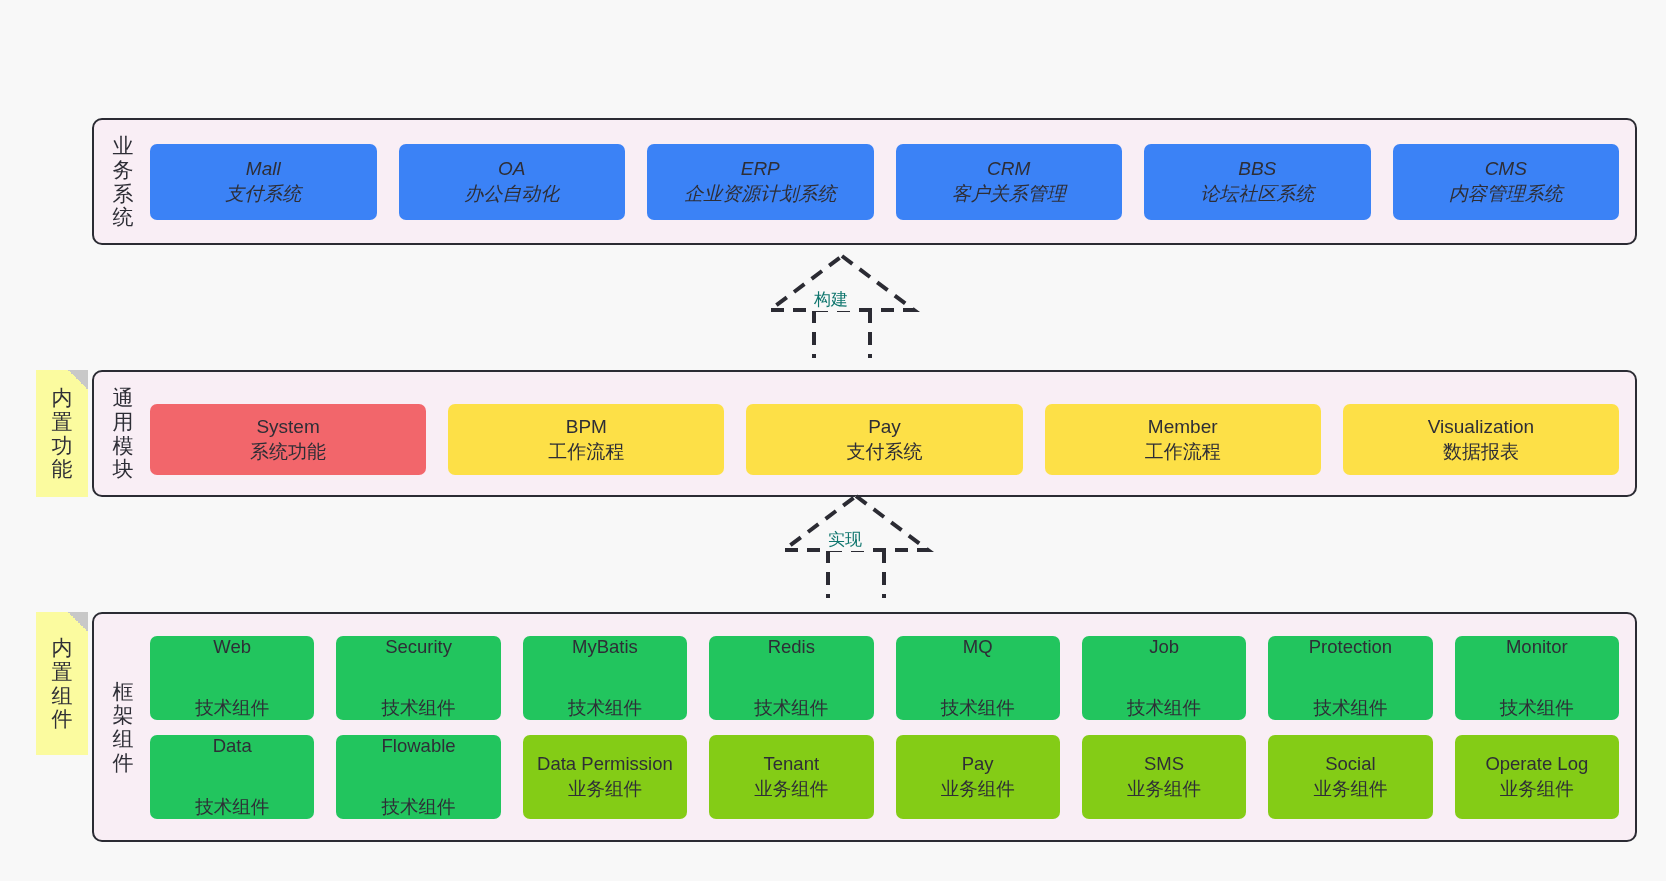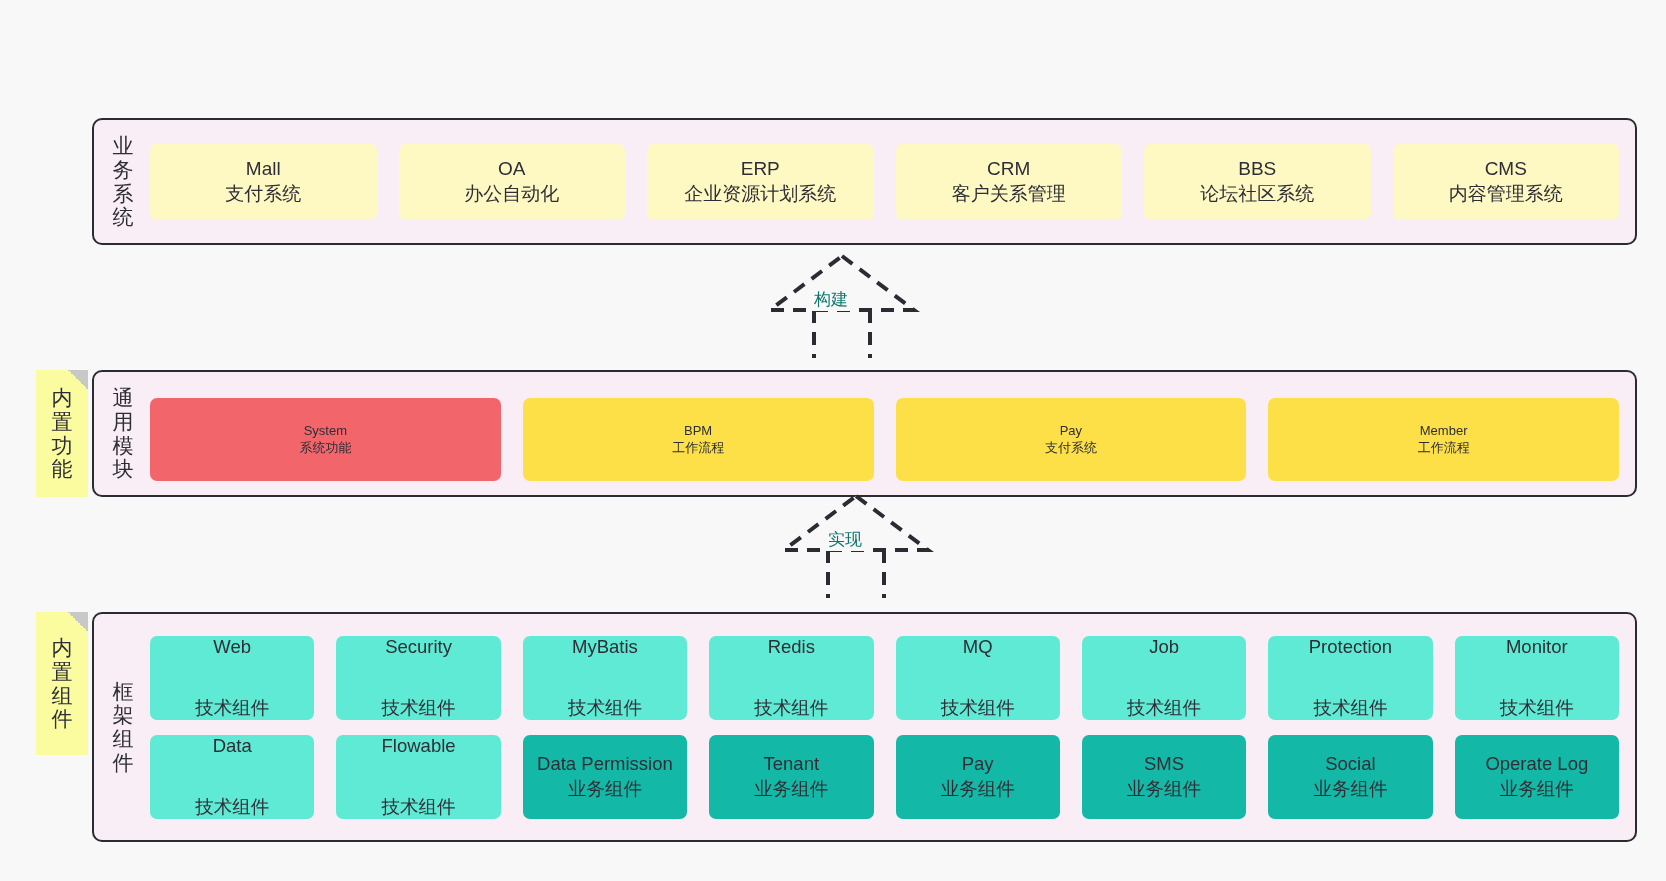--- a/index.html
+++ b/index.html
@@ -73,32 +73,32 @@
     flex-direction: column;
     align-items: center;
     justify-content: center;
     text-align: center;
     line-height: 1.30;
     color: #2e2e36;
     padding: 4px 6px;
     user-select: none;
   }
   #layer-business .card { height: 76px; font-size: 19px; }
-  #layer-modules  .card { height: 83px; font-size: 13px; margin-top: 12px; }
+  #layer-modules  .card { height: 71px; font-size: 19px; margin-top: 12px; }
   #layer-framework .card { height: 84px; font-size: 18.5px; }
 
   .card .name { display: block; }
   .card .sub  { display: block; }
 
   
-  .c-blue        { background: #fef9c3; }
+  .c-blue        { background: #3b82f6; font-style: italic; }
   .c-red         { background: #f2666b; }
   .c-pink        { background: #fde047; }
-  .c-green       { background: #5eead4; gap: 37px; }
-  .c-green-light { background: #14b8a6; }
+  .c-green       { background: #22c55e; gap: 37px; }
+  .c-green-light { background: #84cc16; }
 
   
   .sticky {
     position: absolute;
     box-sizing: border-box;
     background: #fbfb9f;
     color: #2e2e36;
     font-size: 21px;
     line-height: 1.13;
     display: flex;
@@ -214,20 +214,24 @@
         <span class="sub">工作流程</span>
       </div>
       <div class="card c-pink">
         <span class="name">Pay</span>
         <span class="sub">支付系统</span>
       </div>
       <div class="card c-pink">
         <span class="name">Member</span>
         <span class="sub">工作流程</span>
       </div>
+      <div class="card c-pink">
+        <span class="name">Visualization</span>
+        <span class="sub">数据报表</span>
+      </div>
     </div>
   </div>
 </div>
 
 <div class="arrow" id="arrow-impl">
   <svg width="200" height="110" viewBox="0 0 200 110">
     <polygon points="100,8 172,62 28,62" fill="#f8f8f8" stroke="#2b2b33" stroke-width="4" stroke-dasharray="13,9" stroke-linejoin="miter"></polygon>
     <path d="M 72,62 L 72,110 M 128,62 L 128,110" fill="none" stroke="#2b2b33" stroke-width="4" stroke-dasharray="13,9"></path>
   </svg>
   <span class="label">实现</span>

